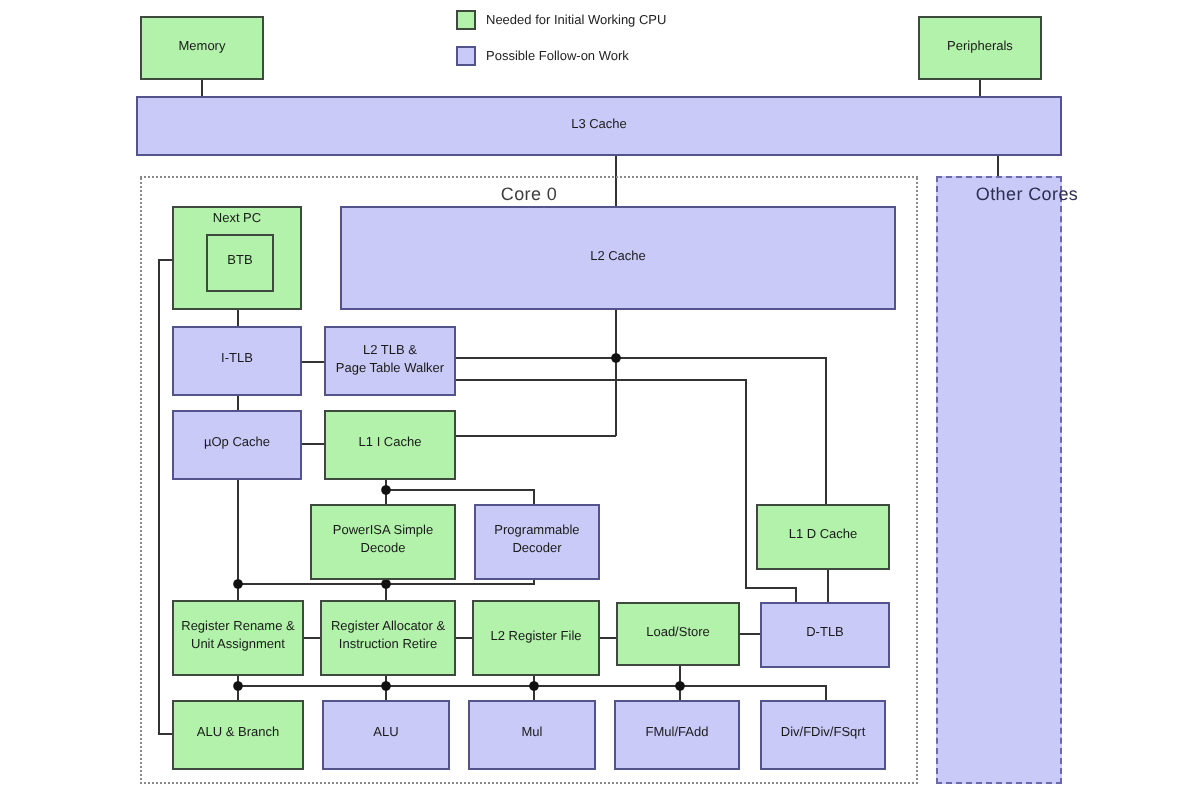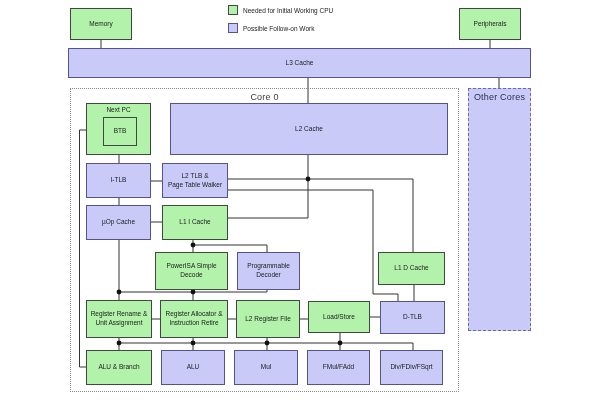--- a/index.html
+++ b/index.html
@@ -80,21 +80,21 @@
     </div>
     <div class="legend-row">
       <span class="swatch purple"></span>
       <span>Possible Follow-on Work</span>
     </div>
   </div>
 
   <div id="core" class="container-box" style="left:70px;top:88px;width:389px;height:304px;">
     <div class="container-label">Core 0</div>
   </div>
-  <div id="other-cores" class="container-box" style="left:468px;top:88px;width:63px;height:243px;">
+  <div id="other-cores" class="container-box" style="left:468px;top:88px;width:63px;height:304px;padding-left:14px;">
     <div class="container-label" style="color:#2e2e52;">Other Cores</div>
   </div>
 
   <div class="node green" style="left:70px;top:8px;width:62px;height:32px;">Memory</div>
   <div class="node green" style="left:459px;top:8px;width:62px;height:32px;">Peripherals</div>
   <div class="node purple" style="left:68px;top:48px;width:463px;height:30px;">L3 Cache</div>
 
   <div class="node green label-top" style="left:86px;top:103px;width:65px;height:52px;justify-content:center;">Next PC</div>
   <div class="node green" style="left:103px;top:117px;width:34px;height:29px;">BTB</div>
   <div class="node purple" style="left:170px;top:103px;width:278px;height:52px;">L2 Cache</div>

